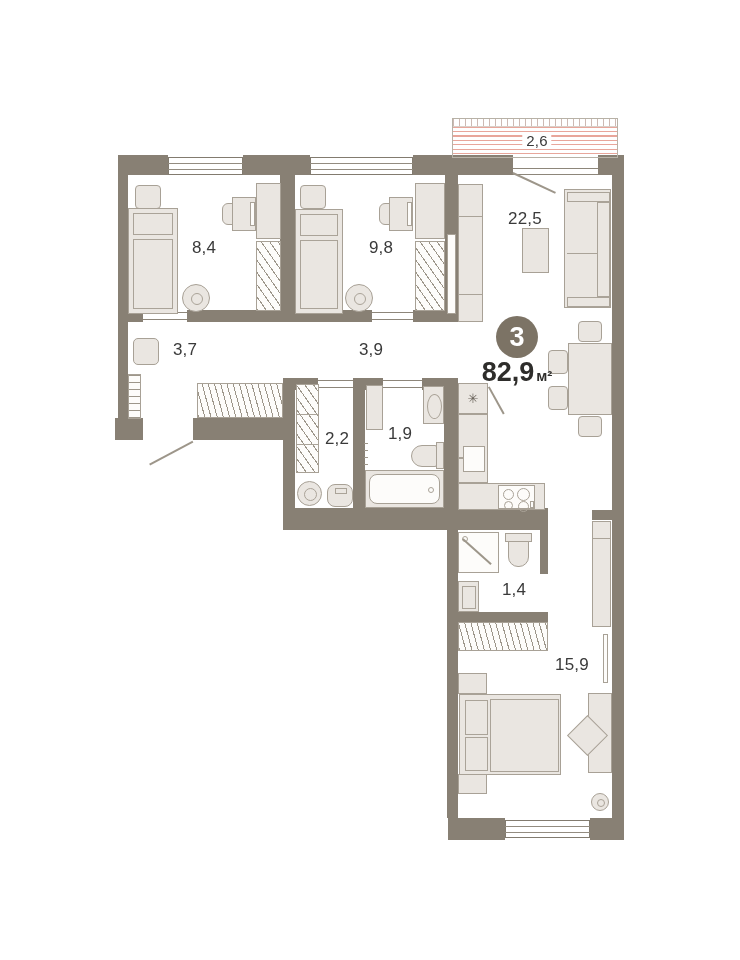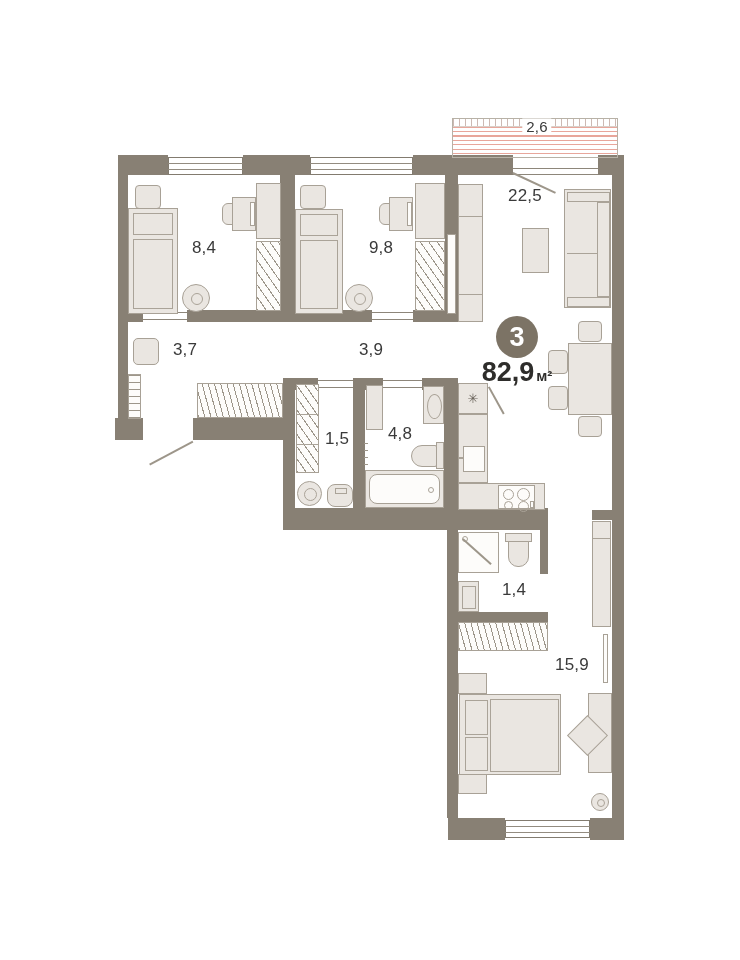--- a/index.html
+++ b/index.html
@@ -201,27 +201,27 @@
   <div class="hstr" style="position:absolute;left:364px;top:443px;width:4px;height:24px"></div>
   <div class="f" style="left:436px;top:442px;width:8px;height:27px"></div>
   <div class="f" style="left:411px;top:445px;width:26px;height:22px;border-radius:11px 2px 2px 11px"></div>
   <div class="f" style="left:365px;top:470px;width:79px;height:38px">
     <div class="fw" style="left:3px;top:3px;width:71px;height:30px;border-radius:8px"></div>
     <div class="in crc" style="left:62px;top:16px;width:6px;height:6px"></div>
   </div>
 
   <div class="lbl" style="left:204px;top:248px">8,4</div>
   <div class="lbl" style="left:381px;top:248px">9,8</div>
-  <div class="lbl" style="left:525px;top:196px">22,5</div>
+  <div class="lbl" style="left:525px;top:219px">22,5</div>
   <div class="lbl" style="left:185px;top:350px">3,7</div>
   <div class="lbl" style="left:371px;top:350px">3,9</div>
-  <div class="lbl" style="left:337px;top:439px">1,5</div>
-  <div class="lbl" style="left:400px;top:434px">4,8</div>
+  <div class="lbl" style="left:337px;top:439px">2,2</div>
+  <div class="lbl" style="left:400px;top:434px">1,9</div>
   <div class="lbl" style="left:514px;top:590px">1,4</div>
   <div class="lbl" style="left:572px;top:665px">15,9</div>
-  <div class="lbl small" style="left:537px;top:126px">2,6</div>
+  <div class="lbl small" style="left:537px;top:140px">2,6</div>
 
   <div class="badge">3</div>
   <div class="area">
     <span class="val">82,9</span><span class="unit">м²</span>
   </div>
 
 </div>
 
 </body></html>

